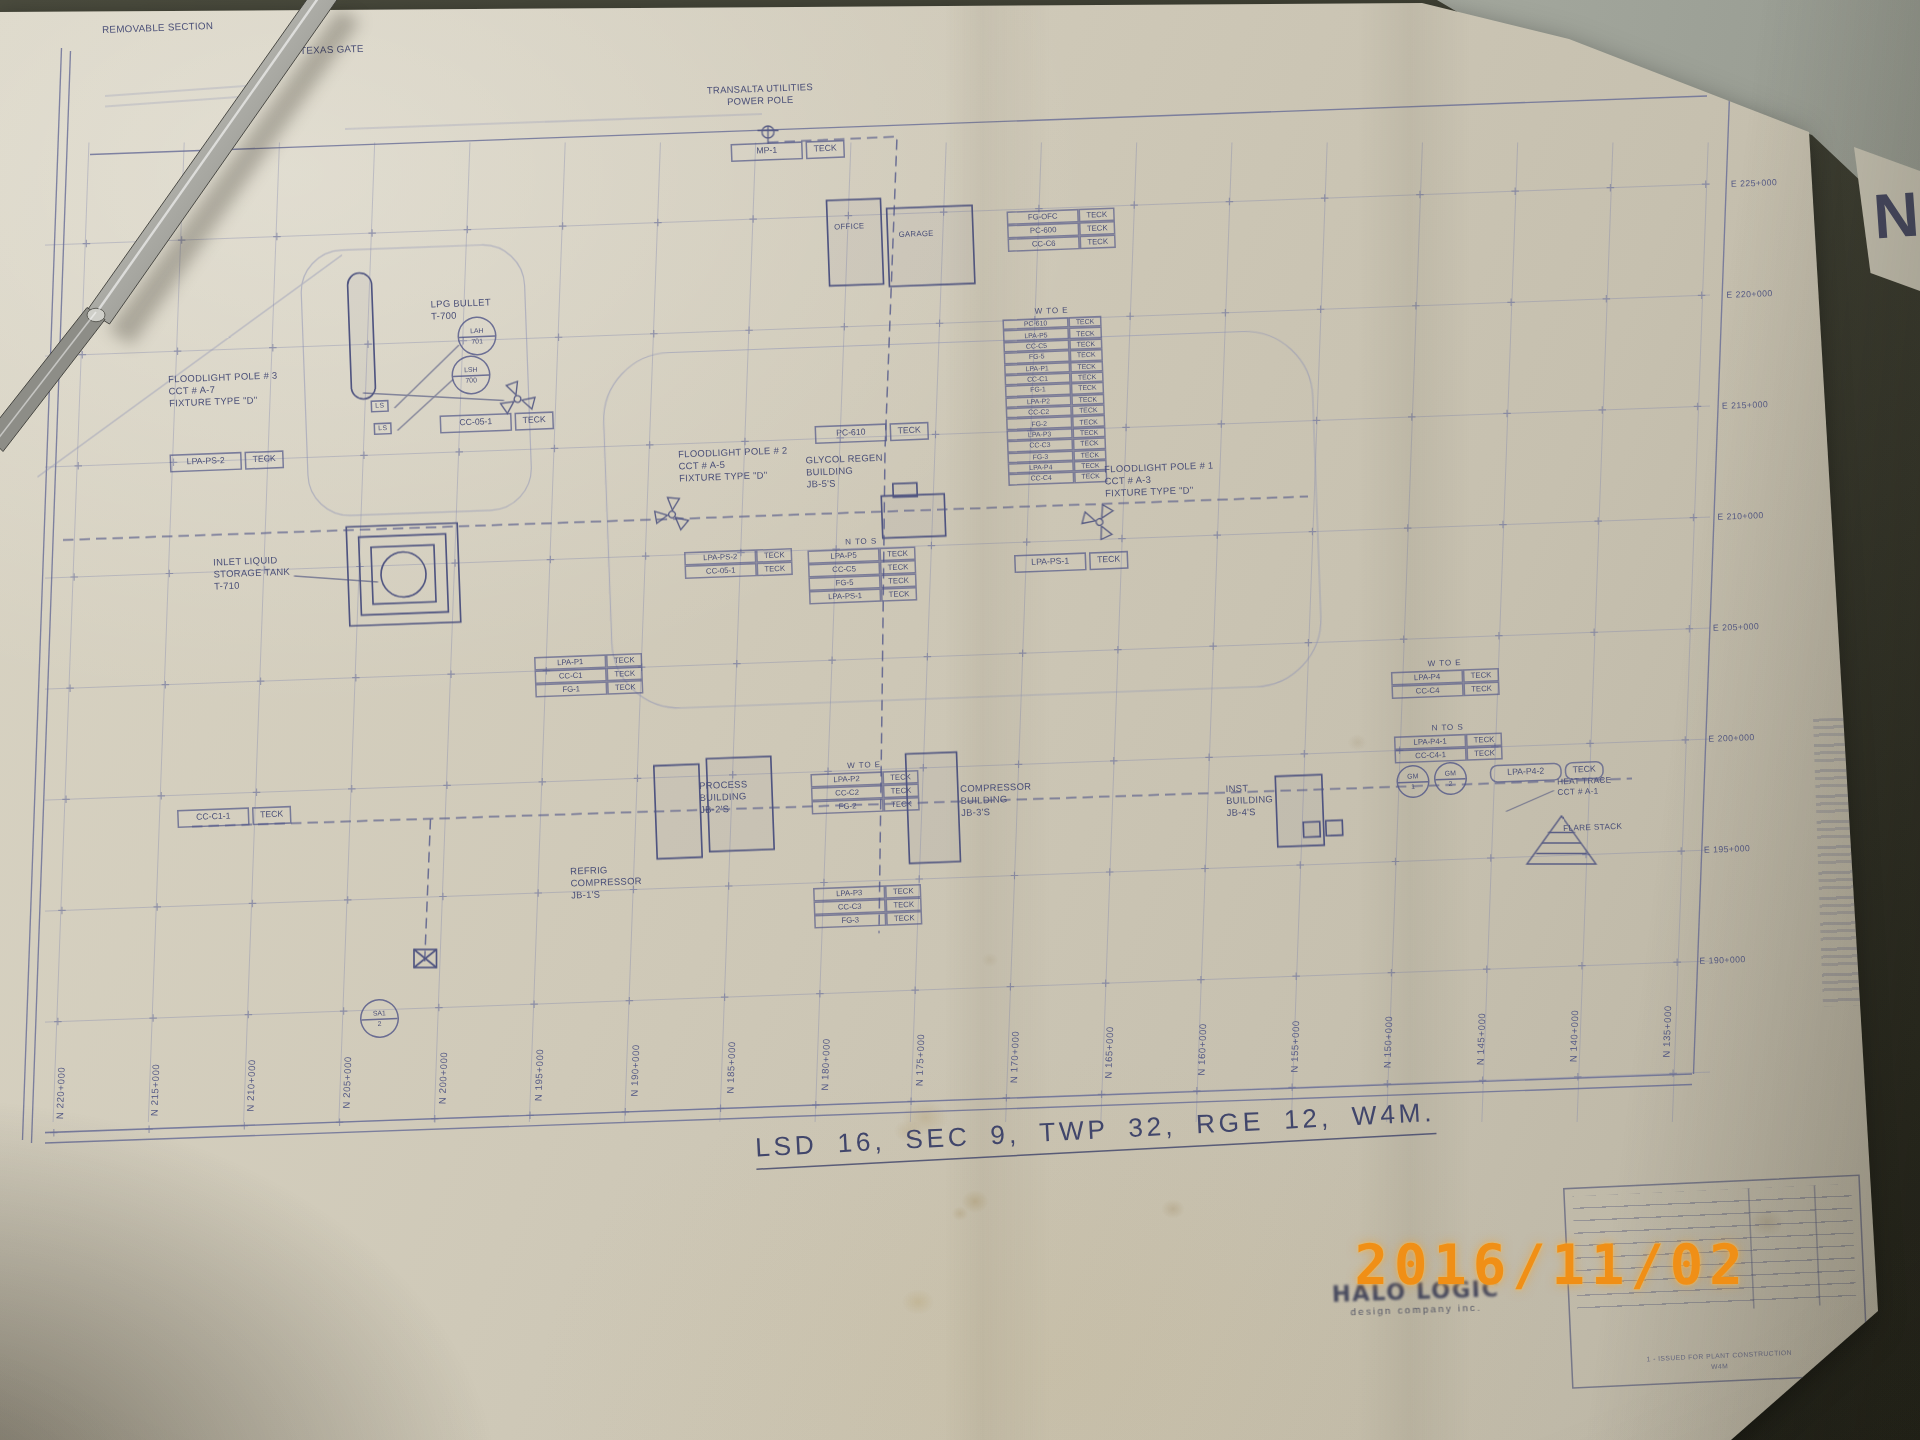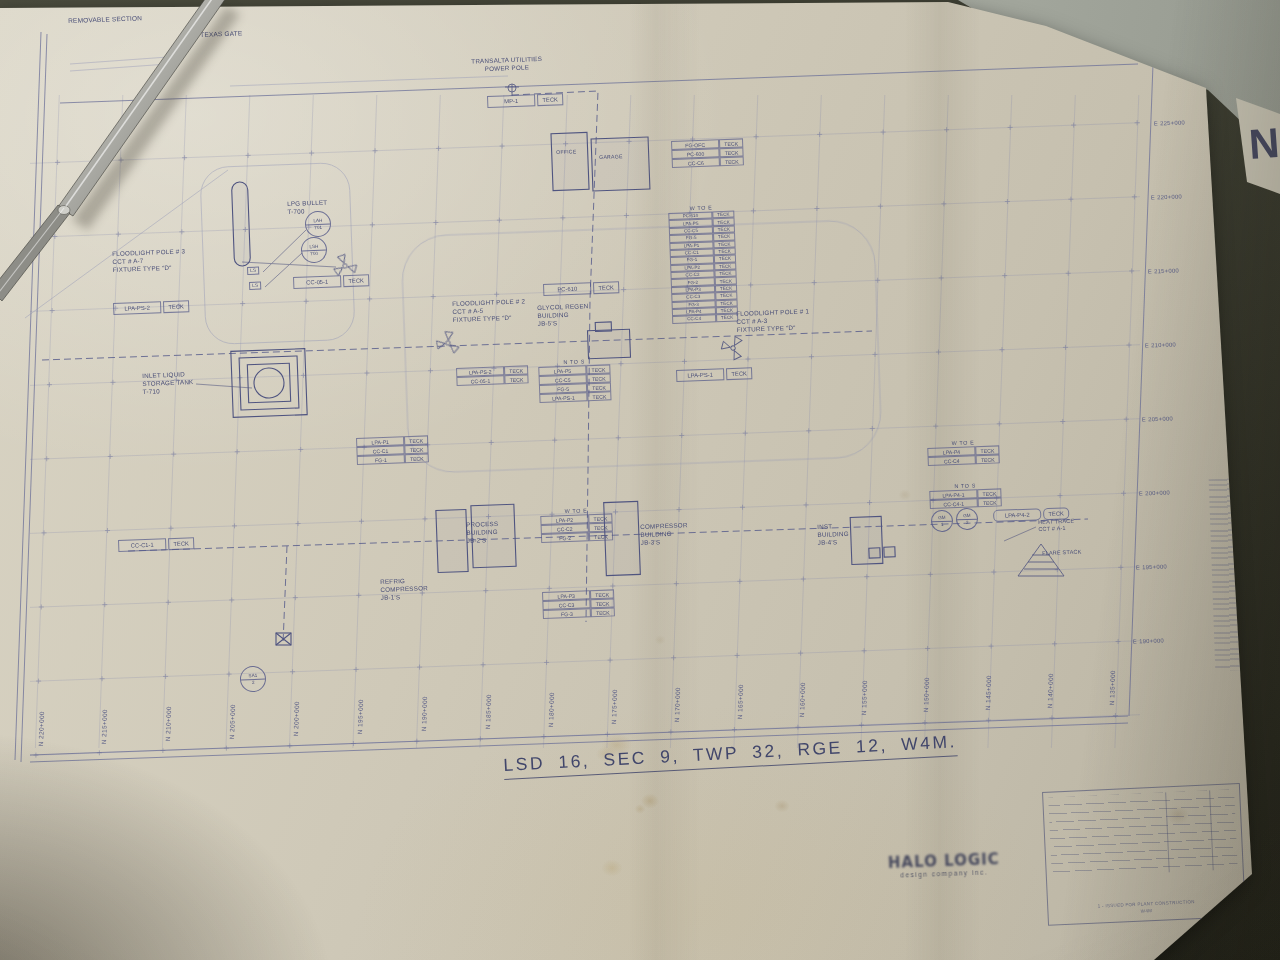--- a/index.html
+++ b/index.html
@@ -724,14 +724,15 @@
 
   <svg id="rod-svg" width="1280" height="960">
     <polygon points="226,6 240,14 88,230 72,220" fill="rgba(40,36,24,.28)" style="filter:blur(5px)"></polygon>
     <polygon points="210,-8 226,-2 73,216 58,207" fill="url(#metal)" stroke="#3c3c38" stroke-width="0.6"></polygon>
     <polygon points="58,205 70,213 2,301 -9,290" fill="#8d8d87" stroke="#3c3c38" stroke-width="0.6"></polygon>
     <ellipse cx="64" cy="210" rx="6" ry="4.5" fill="#cfcfc9" stroke="#55554f" stroke-width="0.6"></ellipse>
     <path d="M214,-4 L66,206" stroke="rgba(255,255,255,.85)" stroke-width="1.6" opacity="0.7"></path>
     <path d="M64,208 L-4,296" stroke="rgba(255,255,255,.7)" stroke-width="1.1" opacity="0.7"></path>
   </svg>
 
+  <div class="tstamp">2016/11/02</div>
   <div class="shade"></div>
 </div>
 
 </body></html>

